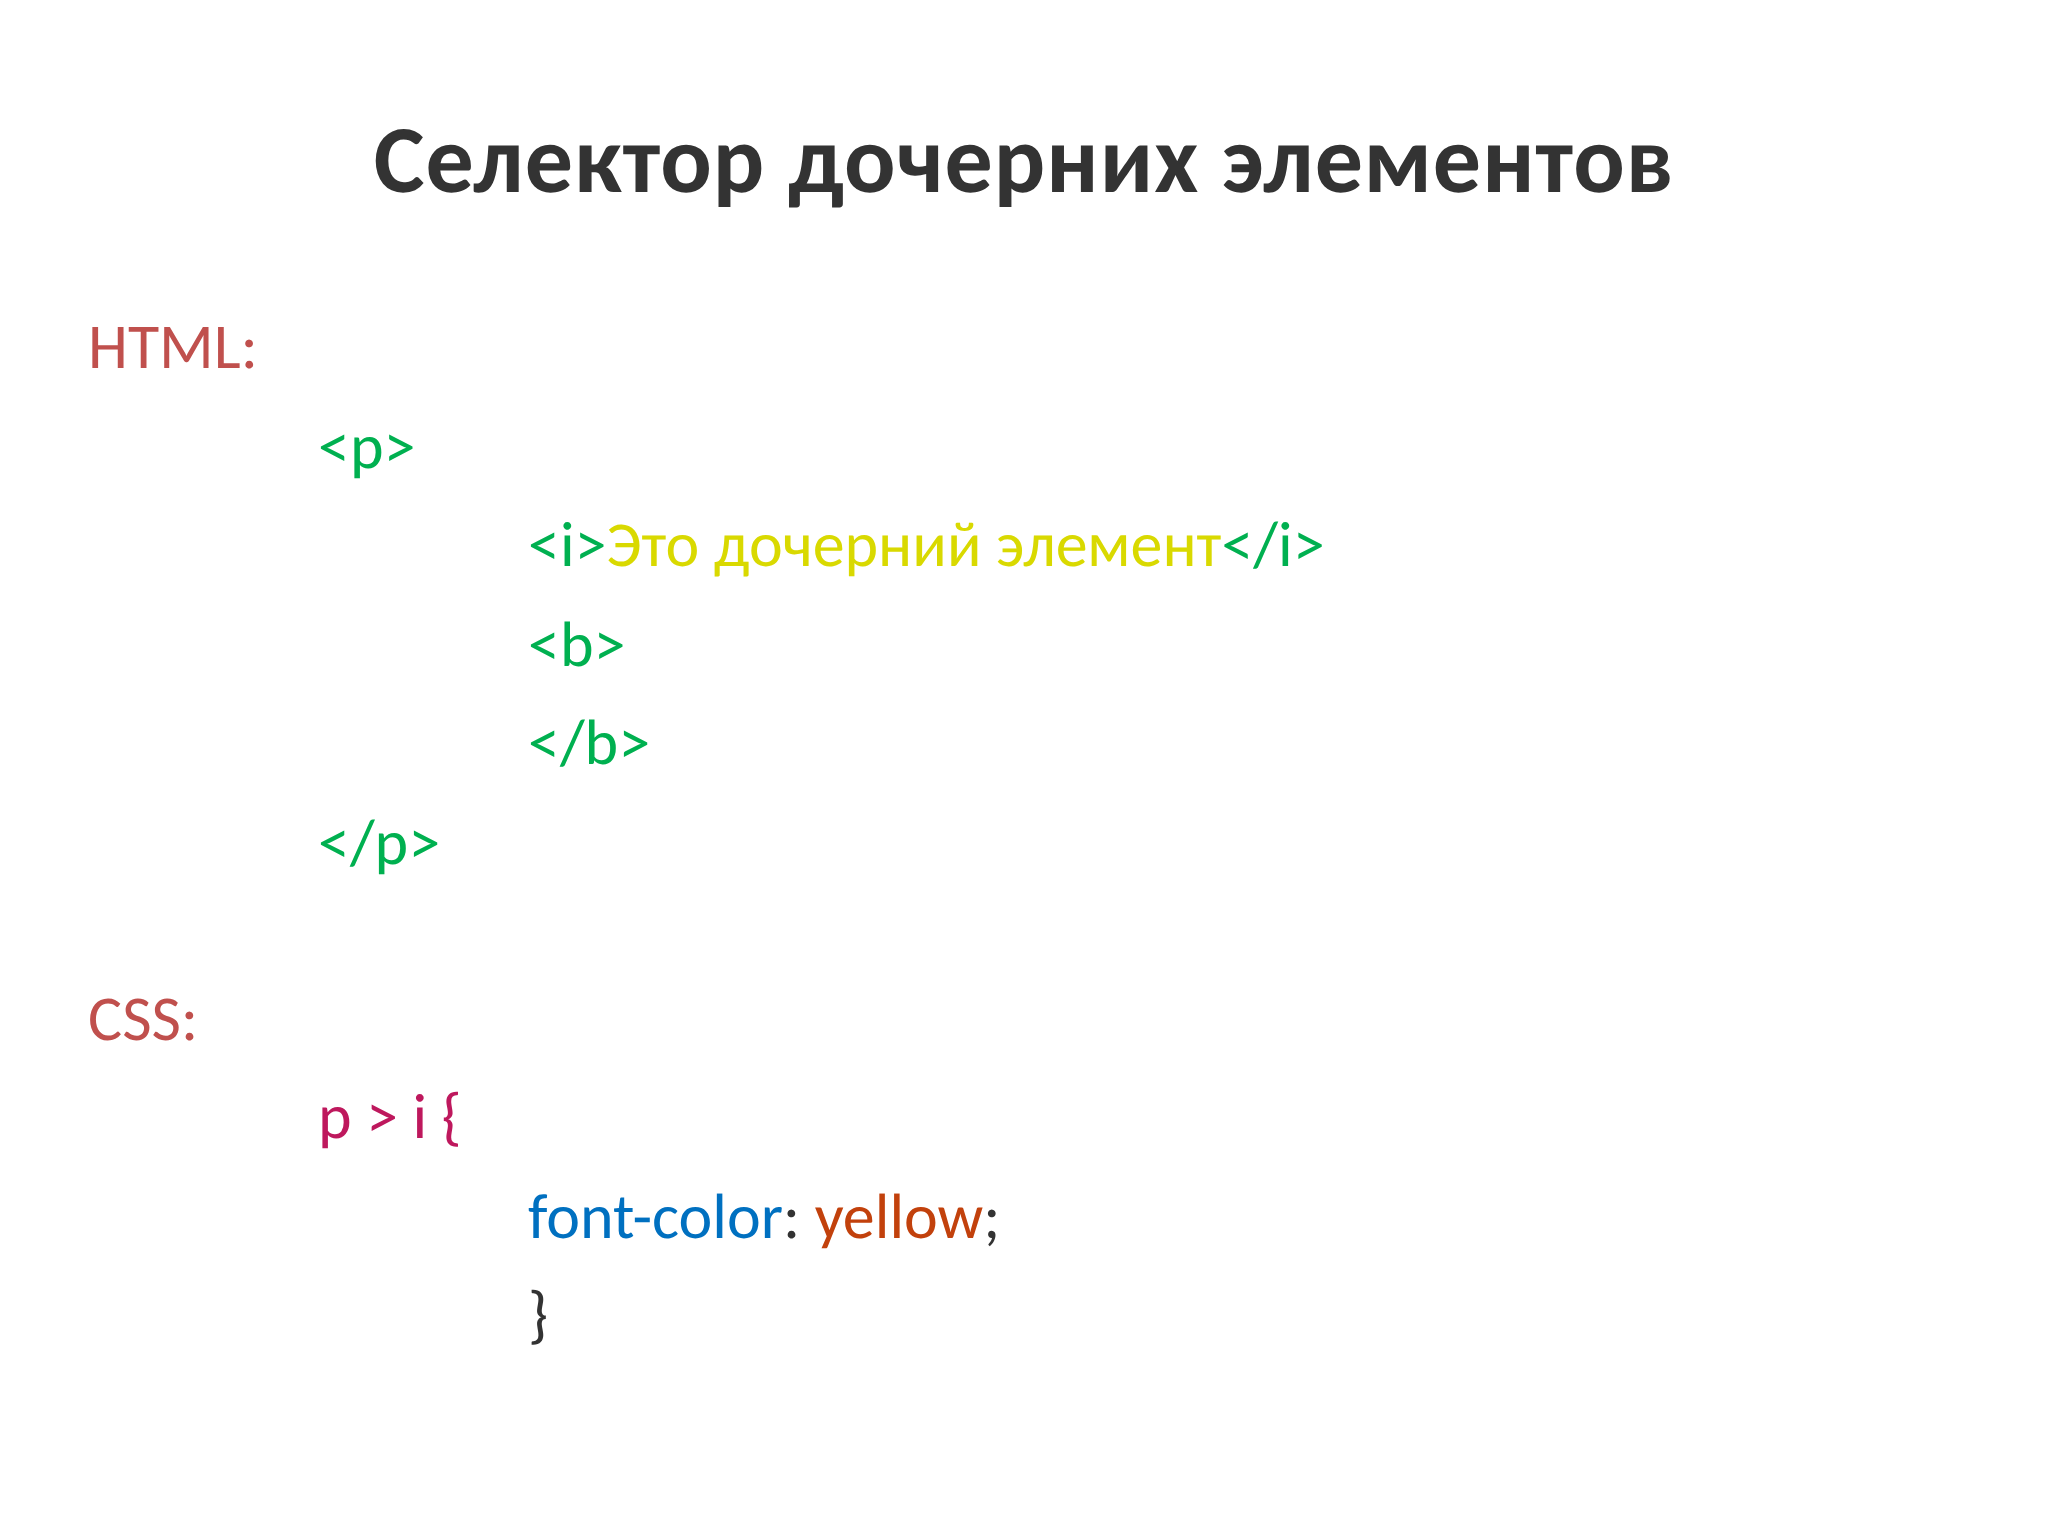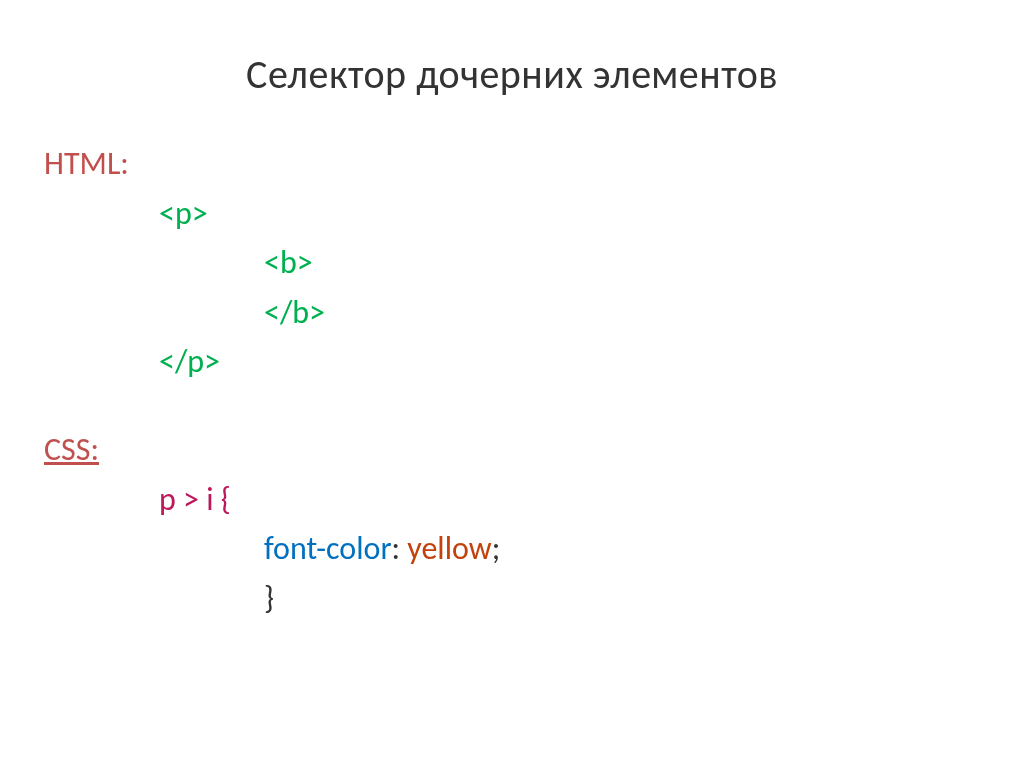--- a/index.html
+++ b/index.html
@@ -15,39 +15,38 @@
       position: relative;
       overflow: hidden;
     }
     .slide {
       width: 100%;
       height: 100%;
       padding: 50px 40px 40px 40px;
     }
     .title {
       text-align: center;
-      font-size: 40px;
-      font-weight: 400;
+      font-size: 48px;
+      font-weight: 700;
       color: #333333;
       margin-bottom: 40px;
       letter-spacing: 0.5px;
     }
     .content {
       font-size: 32px;
       line-height: 1.55;
       padding-left: 4px;
     }
     .label-html {
       color: #c0504d;
       display: inline;
     }
     .label-css {
       color: #c0504d;
       display: inline;
-      text-decoration: underline;
     }
     .indent1 {
       padding-left: 115px;
     }
     .indent2 {
       padding-left: 220px;
     }
     .indent3 {
       padding-left: 320px;
     }
@@ -85,20 +84,23 @@
 
   <div class="content">
     <div class="line">
       <span class="label-html">HTML:</span>
     </div>
 
     <div class="line indent1">
       <span class="tag-green">&lt;p&gt;</span>
     </div>
 
+    <div class="line indent2">
+      <span class="tag-green">&lt;i&gt;</span><span class="text-yellow">Это дочерний элемент</span><span class="tag-green">&lt;/i&gt;</span>
+    </div>
 
     <div class="line indent2">
       <span class="tag-green">&lt;b&gt;</span>
     </div>
 
 
     <div class="line indent2">
       <span class="tag-green">&lt;/b&gt;</span>
     </div>
 

